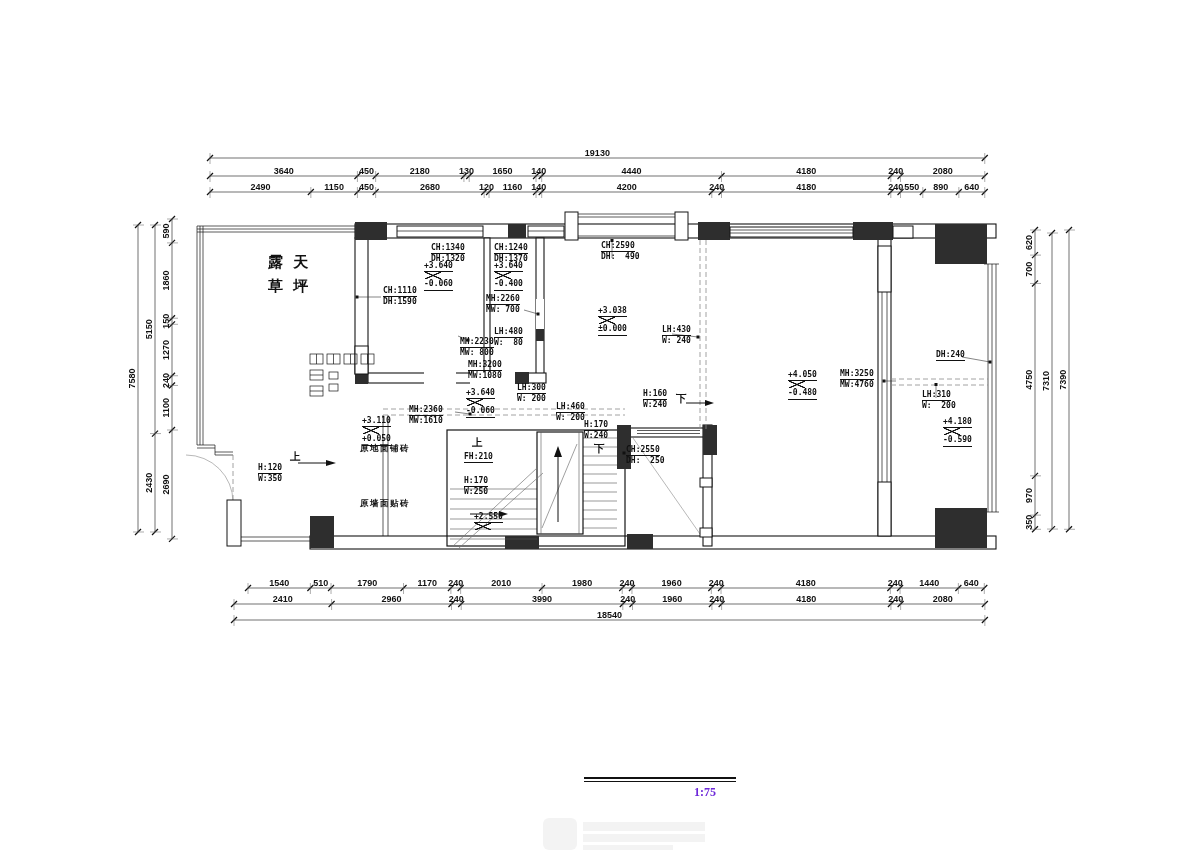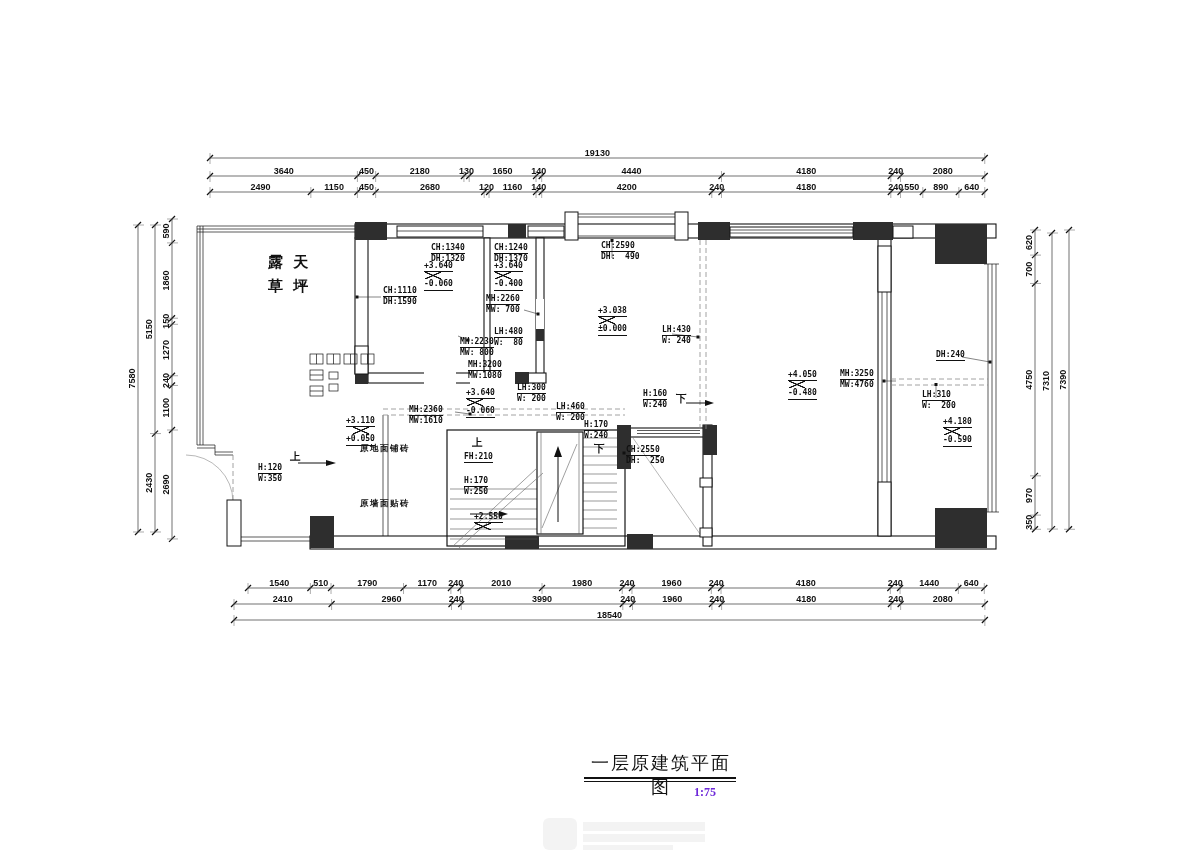--- a/index.html
+++ b/index.html
@@ -533,41 +533,40 @@
       <div class="anno" style="left: 486px; top: 294px;"><span class="u">MH:2260</span><span>MW: 700</span></div>
       <div class="anno" style="left: 598px; top: 306px;"><span class="u">+3.038</span><span class="sym"></span><span class="u">±0.000</span></div>
       <div class="anno" style="left: 420px; top: 337px; margin-left: 40px;"><span class="u">MH:2230</span><span>MW: 800</span></div>
       <div class="anno" style="left: 494px; top: 327px;"><span class="u">LH:480</span><span>W:  80</span></div>
       <div class="anno" style="left: 662px; top: 325px; text-align: center;"><span class="u">LH:430</span><span>W: 240</span></div>
       <div class="anno" style="left: 468px; top: 360px;"><span class="u">MH:3200</span><span>MW:1080</span></div>
       <div class="anno" style="left: 466px; top: 388px;"><span class="u">+3.640</span><span class="sym"></span><span class="u">-0.060</span></div>
       <div class="anno" style="left: 517px; top: 383px;"><span class="u">LH:300</span><span>W: 200</span></div>
       <div class="anno" style="left: 556px; top: 402px;"><span class="u">LH:460</span><span>W: 200</span></div>
       <div class="anno" style="left: 409px; top: 405px;"><span class="u">MH:2360</span><span>MW:1610</span></div>
-      <div class="anno" style="left: 346px; top: 416px; align-items: center;"><span class="u">+3.110</span><span class="sym"></span><span class="u">+0.050</span></div>
+      <div class="anno" style="left: 362px; top: 416px;"><span class="u">+3.110</span><span class="sym"></span><span class="u">+0.050</span></div>
       <div class="anno cnsm" style="left: 360px; top: 441px;"><span>原地面铺砖</span><span>原墙面贴砖</span></div>
       <div class="anno" style="left: 258px; top: 448px; margin-top: 15px;"><span class="u">H:120</span><span>W:350</span></div>
       <div class="anno ch" style="left: 290px; top: 450px;"><span>上</span></div>
       <div class="anno" style="left: 643px; top: 389px;"><span class="u">H:160</span><span>W:240</span></div>
       <div class="anno ch" style="left: 676px; top: 392px;"><span>下</span></div>
       <div class="anno" style="left: 584px; top: 420px;"><span class="u">H:170</span><span>W:240</span></div>
       <div class="anno ch" style="left: 594px; top: 442px;"><span>下</span></div>
       <div class="anno" style="left: 626px; top: 445px;"><span class="u">CH:2550</span><span>DH:  250</span></div>
       <div class="anno ch" style="left: 472px; top: 436px;"><span>上</span></div>
       <div class="anno" style="left: 464px; top: 452px;"><span class="u">FH:210</span></div>
       <div class="anno" style="left: 464px; top: 476px;"><span class="u">H:170</span><span>W:250</span></div>
       <div class="anno" style="left: 474px; top: 512px;"><span class="u">+2.550</span><span class="sym"></span></div>
       <div class="anno" style="left: 788px; top: 370px;"><span class="u">+4.050</span><span class="sym"></span><span class="u">-0.480</span></div>
       <div class="anno" style="left: 840px; top: 369px;"><span class="u">MH:3250</span><span>MW:4760</span></div>
       <div class="anno" style="left: 936px; top: 350px;"><span class="u">DH:240</span></div>
       <div class="anno" style="left: 922px; top: 390px;"><span class="u">LH:310</span><span>W:  200</span></div>
       <div class="anno" style="left: 925px; top: 417px; margin-left: 18px;"><span class="u">+4.180</span><span class="sym"></span><span class="u">-0.590</span></div>
     </div>
 
-<div class="title-text">一层原建筑平面图</div>
 <div class="title-rule1"></div>
 <div class="title-rule2"></div>
 <div class="scale-text">1:75</div>
 
 <div class="watermark">
   <div class="wm-logo"></div>
   <div class="wm-bars">
     <div class="wm-b1"></div>
         <div class="wm-b2"></div>
         <div class="wm-b3"></div>

